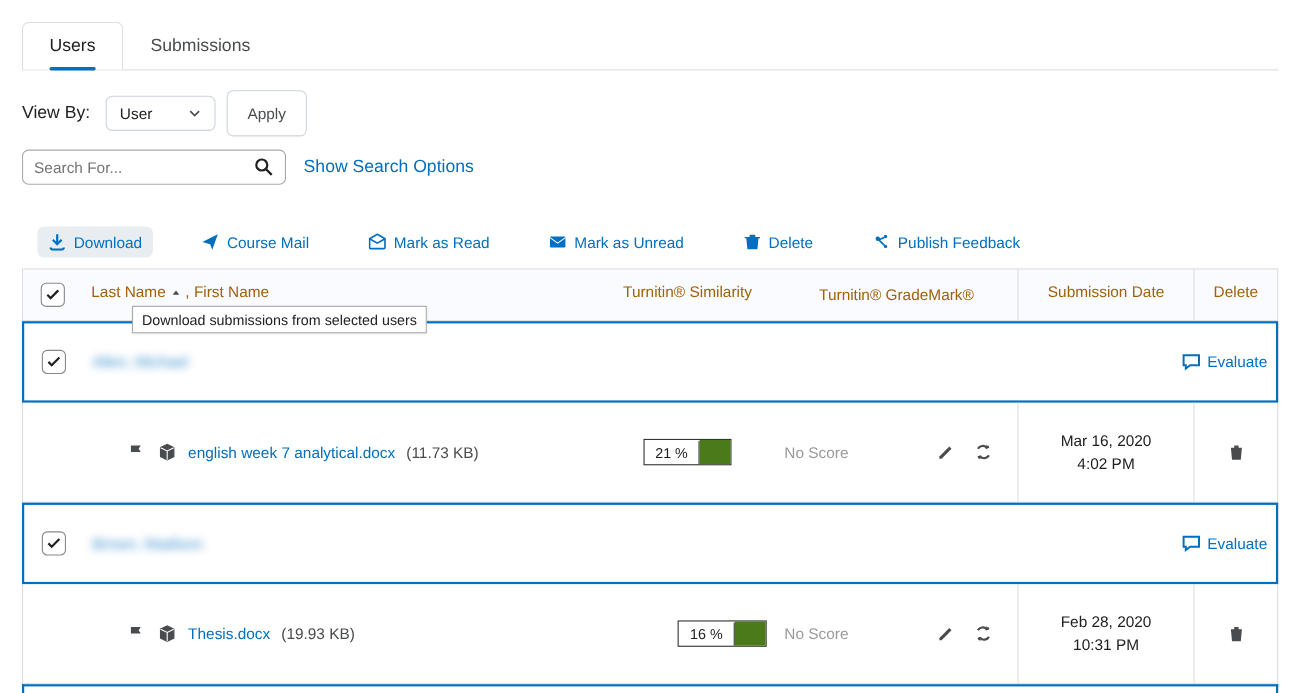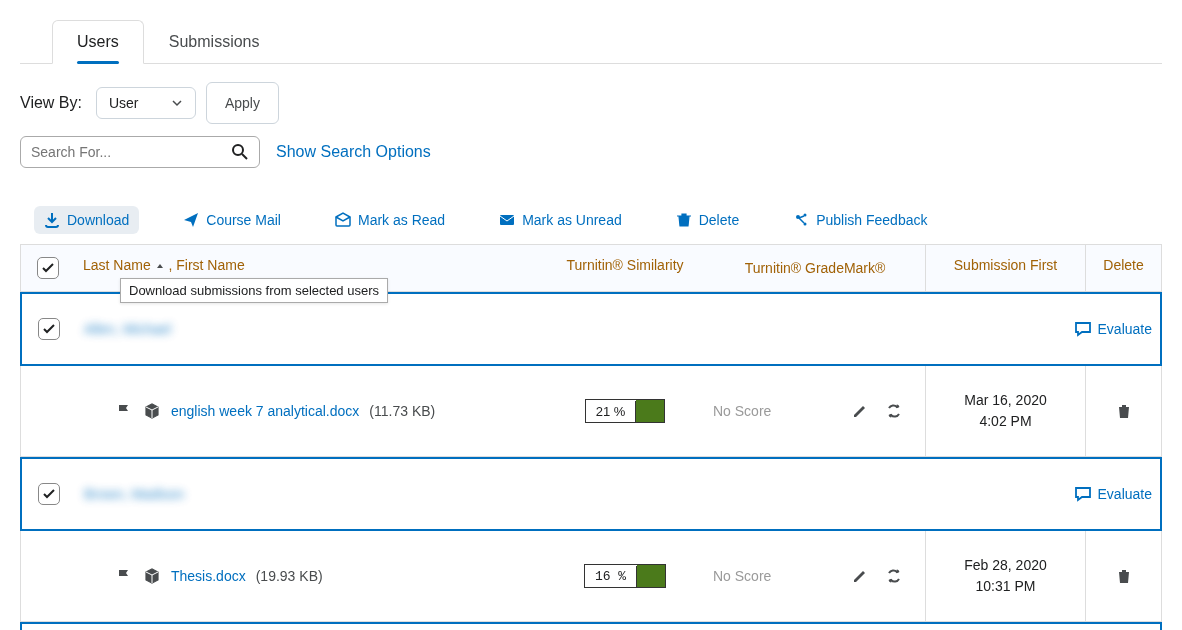--- a/index.html
+++ b/index.html
@@ -1,20 +1,20 @@
 <!DOCTYPE html>
 <html><head>
 <meta charset="utf-8">
 <style>
 * { box-sizing: border-box; margin: 0; padding: 0; }
 body { font-family: -apple-system, BlinkMacSystemFont, "Segoe UI", Arial, sans-serif; font-size: 14px; color: #202122; background: #fff; padding: 20px; width: 1182px; }
 
 .tabs { display: flex; border-bottom: 1px solid #ddd; margin-bottom: 18px; }
 .tab { padding: 12px 24px; cursor: pointer; color: #494c4e; font-size: 16px; border: 1px solid transparent; border-bottom: none; }
-.tab.active { color: #202122; border: 1px solid #ddd; border-bottom: 1px solid #fff; margin-bottom: -1px; border-radius: 6px 6px 0 0; position: relative; margin-left: 32px; }
+.tab.active { color: #202122; border: 1px solid #ddd; border-bottom: 1px solid #fff; margin-bottom: -1px; border-radius: 6px 6px 0 0; position: relative; }
 .tab.active::after { content: ""; position: absolute; bottom: -1px; left: 24px; right: 24px; height: 3px; background: #006fbf; border-radius: 2px; }
 
 .filters { display: flex; align-items: center; gap: 10px; margin-bottom: 12px; }
 .view-label { font-size: 16px; color: #202122; margin-right: 4px; }
 .select-wrap { display: flex; align-items: center; border: 1px solid #cdd5dc; border-radius: 6px; padding: 7px 12px; background: #fff; cursor: pointer; min-width: 100px; justify-content: space-between; }
 .select-wrap .chev { width: 12px; height: 12px; }
 .btn { border: 1px solid #cdd5dc; background: #fff; border-radius: 6px; padding: 12px 18px; cursor: pointer; font-size: 14px; color: #494c4e; }
 
 .search-row { display: flex; align-items: center; gap: 16px; margin-bottom: 28px; }
 .search-box { display: flex; align-items: center; border: 1px solid #aaa; border-radius: 6px; padding: 6px 10px; width: 240px; }
@@ -153,21 +153,21 @@
     </div>
     <div class="th col-name">
       <span>Last Name</span>
       <svg class="sort-icon" viewBox="0 0 10 10">
           <path d="M2 7l3-4 3 4z" fill="#494c4e"></path>
         </svg>
       <span>, First Name</span>
     </div>
     <div class="th col-sim">Turnitin® Similarity</div>
     <div class="th col-grade">Turnitin® GradeMark®</div>
-    <div class="th col-date">Submission First</div>
+    <div class="th col-date">Submission Date</div>
     <div class="th col-del">Delete</div>
   </div>
 
   <div class="row user">
     <div class="cell col-check">
       <div class="checkbox checked">
           <svg viewBox="0 0 14 14">
             <path d="M2 7l3 3 7-7" stroke="#202122" stroke-width="2" fill="none"></path>
           </svg>
         </div>
@@ -259,21 +259,21 @@
       <svg class="icon-sm" viewBox="0 0 18 18">
           <path d="M4 2v14M4 3h9l-2 3 2 3H4"></path>
         </svg>
       <svg class="icon-sm" viewBox="0 0 18 18">
           <path d="M3 5l6-3 6 3v8l-6 3-6-3z" stroke="#494c4e" stroke-width="1.2" fill="#494c4e"></path>
           <path d="M3 5l6 3 6-3M9 8v8" stroke="#fff" stroke-width="1"></path>
         </svg>
       <a class="file-link">Thesis.docx</a>
       <span class="file-size">(19.93 KB)</span>
     </div>
-    <div class="cell col-sim" style="justify-content:center;font-family:Liberation Mono, monospace;">
+    <div class="cell col-sim" style="justify-content:flex-end;">
       <div class="sim-badge">
         <div class="sim-pct">16 %</div>
         <div class="sim-bar" style="background:#4b7a1b;"></div>
       </div>
     </div>
     <div class="cell col-grade">
       <span class="no-score">No Score</span>
       <div class="controls">
         <svg class="icon-sm" viewBox="0 0 18 18">
             <path d="M3 13l9-9 2 2-9 9H3z"></path>

